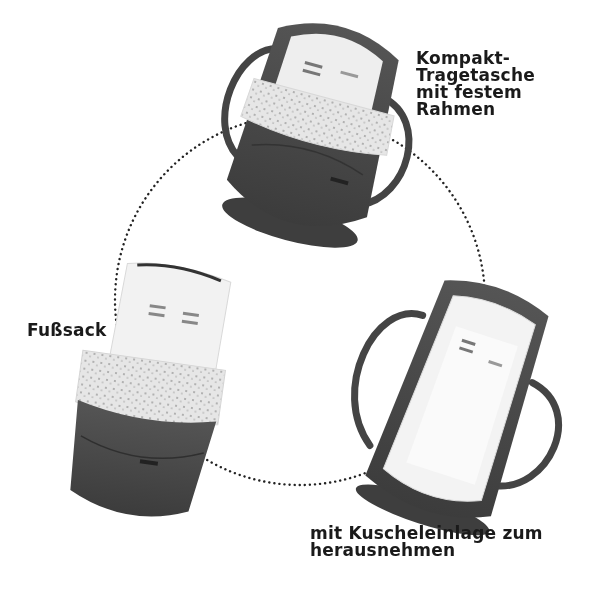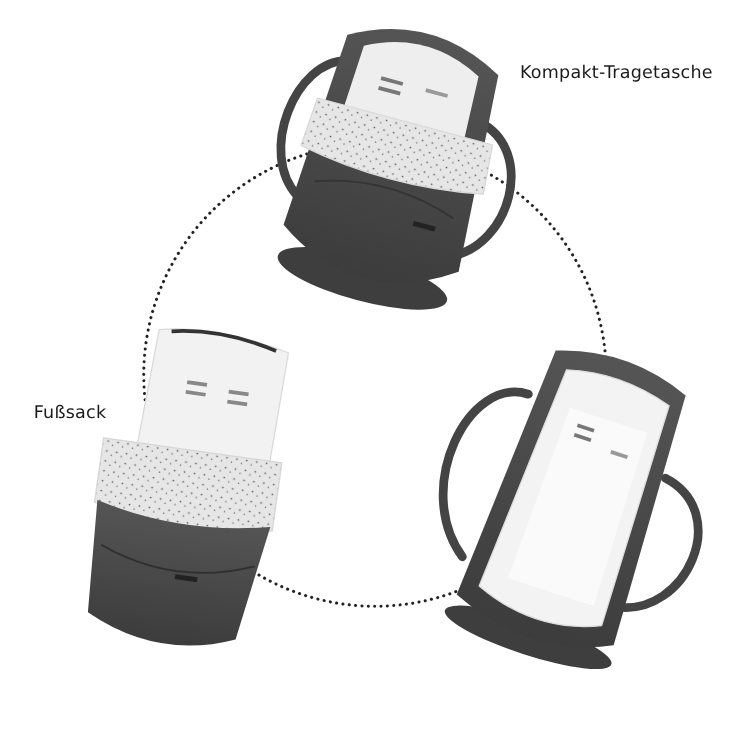--- a/index.html
+++ b/index.html
@@ -1,20 +1,20 @@
 <!DOCTYPE html>
 <html><head>
 <meta charset="utf-8">
 <style>
   html, body { margin:0; padding:0; background:#ffffff; }
   body { width:600px; height:600px; position:relative; overflow:hidden;
          font-family:"DejaVu Sans", "Liberation Sans", sans-serif; }
   .stage { position:absolute; left:0; top:0; width:600px; height:600px; }
-  .label { position:absolute; color:#1a1a1a; font-size:14px; line-height:17px;
-           letter-spacing:0.2px; font-weight:400; }
+  .label { position:absolute; color:#1a1a1a; font-size:17px; line-height:17px;
+           letter-spacing:0.2px; font-weight:700; }
   .label span { display:block; }
   svg { position:absolute; left:0; top:0; }
 </style>
 </head>
 <body>
 
 <div class="stage">
 
   <svg width="600" height="600" viewBox="0 0 600 600">
     <defs>
@@ -83,21 +83,23 @@
       <path d="M430 330 L 495 330 L 497 475 L 425 475 Z" fill="#fafafa"></path>
 
       <rect x="440" y="340" width="14" height="3" fill="#777"></rect>
       <rect x="440" y="348" width="14" height="3" fill="#777"></rect>
       <rect x="472" y="352" width="14" height="3" fill="#999"></rect>
     </g>
   </svg>
 
   <div class="label" style="left:416px; top:50px;">
     <span>Kompakt-Tragetasche</span>
+    <span>mit festem Rahmen</span>
   </div>
 
   <div class="label" style="left:27px; top:322px;">
     <span>Fußsack</span>
   </div>
 
   <div class="label" style="left:310px; top:525px;">
+    <span>mit Kuscheleinlage zum herausnehmen</span>
   </div>
 </div>
 
 </body></html>

